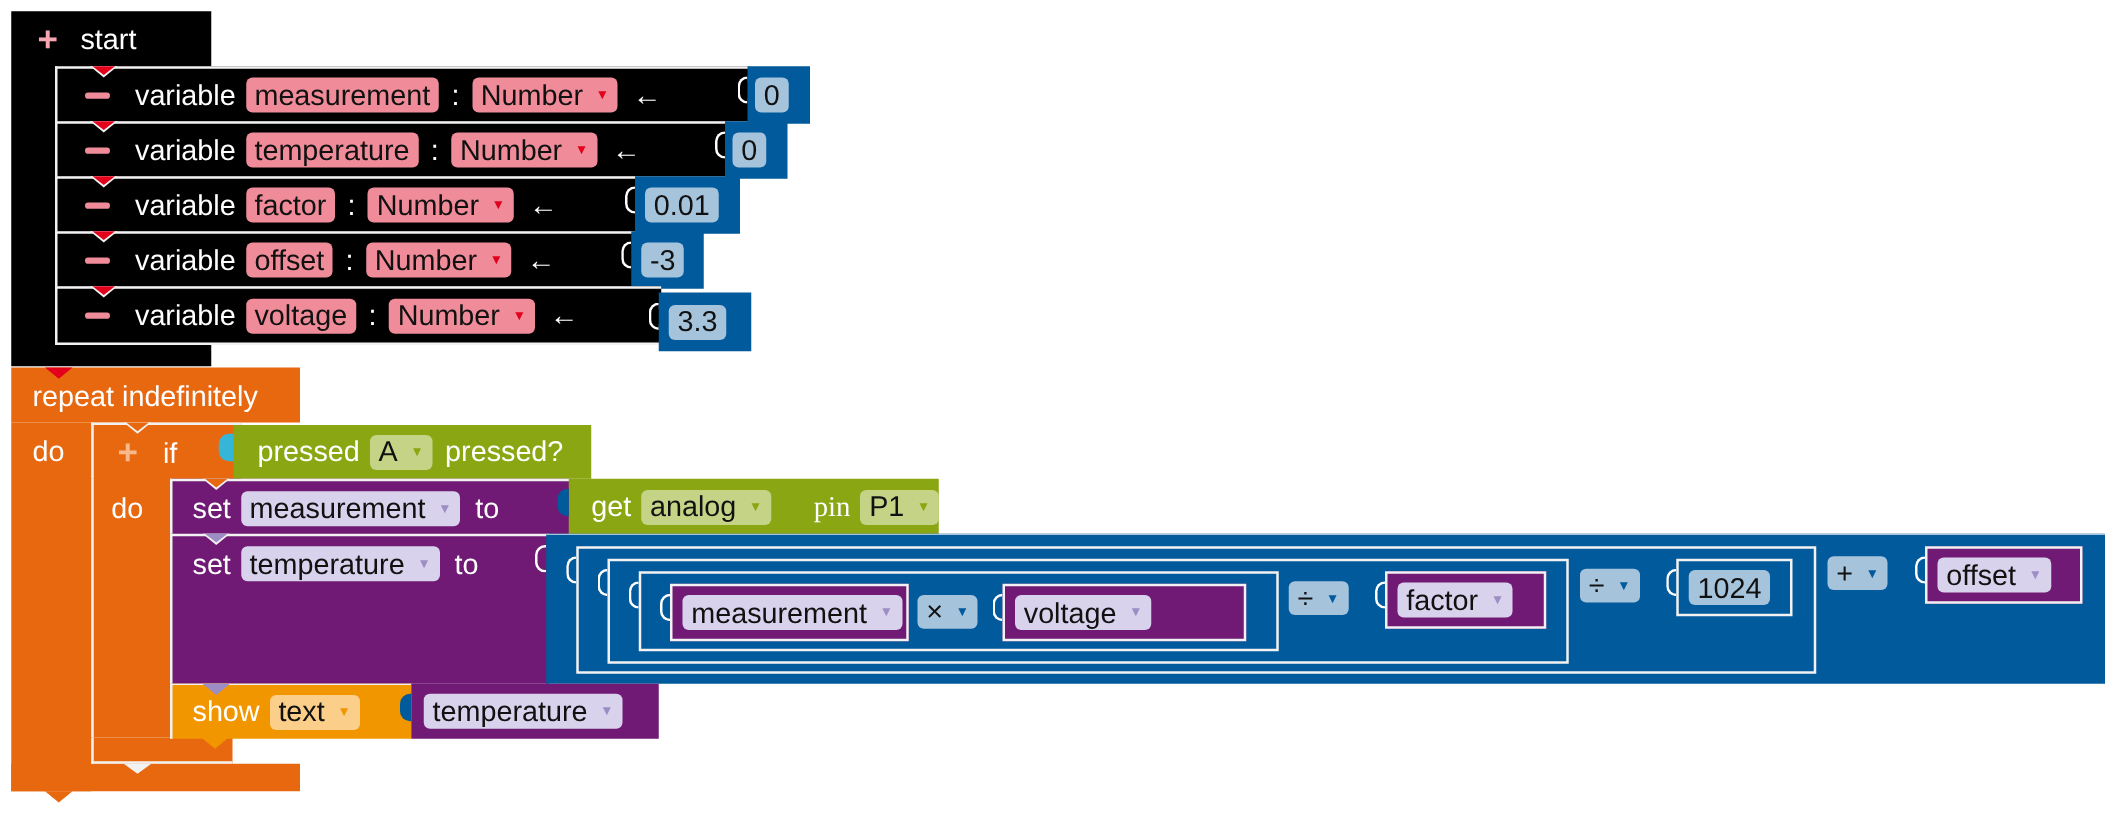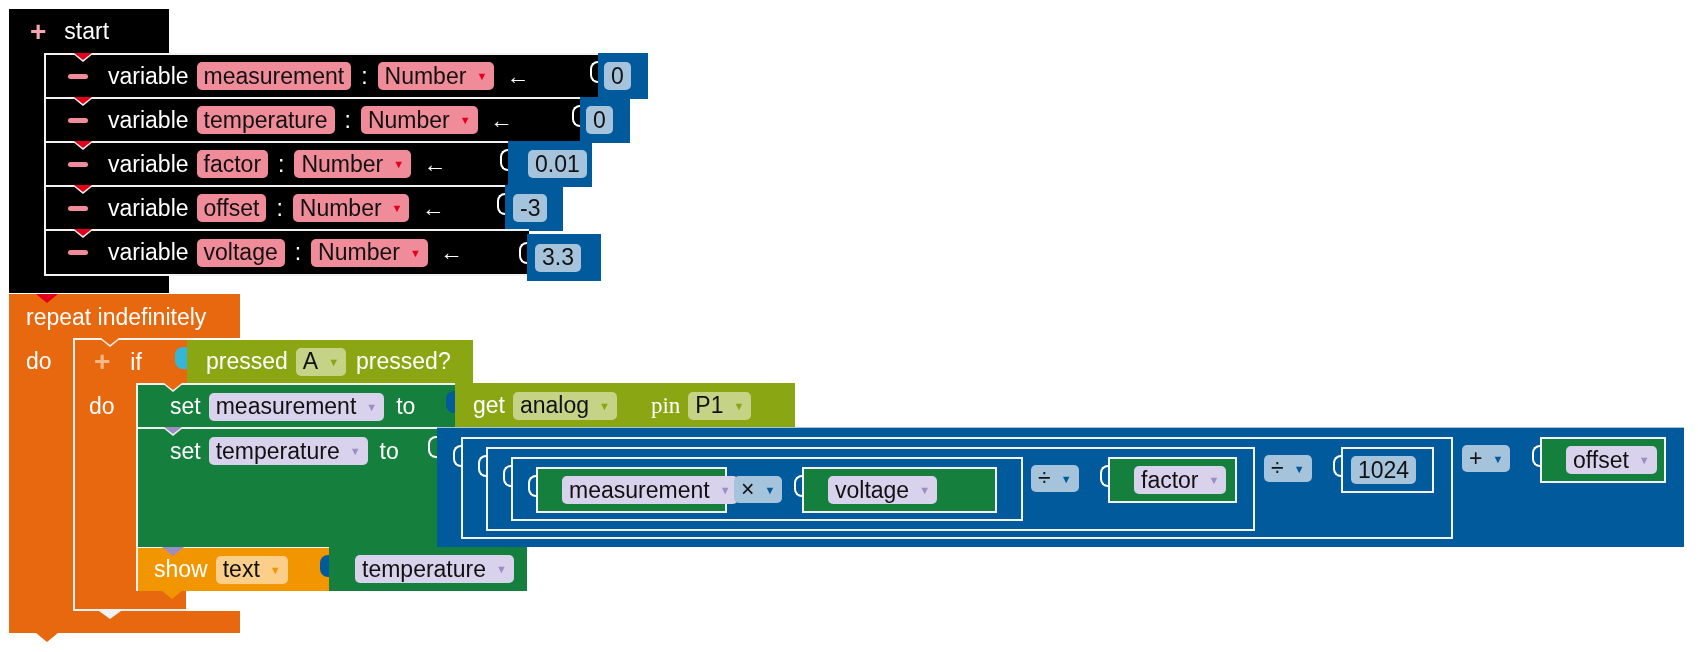--- a/index.html
+++ b/index.html
@@ -2,21 +2,21 @@
 <html><head>
 <meta charset="utf-8">
 <style>
   html, body { margin:0; padding:0; background:#ffffff; }
   body { width:1698px; height:652px; position:relative; overflow:hidden;
          font-family:"Liberation Sans", sans-serif; }
   .abs { position:absolute; box-sizing:border-box; }
   .red { background:#000000; }
   .orange { background:#e8680f; }
   .olive { background:#8aa613; }
-  .purple { background:#15803d;padding-left:16px; }
+  .purple { background:#701a75; }
   .blue { background:#005a9c; }
   .amber { background:#f29600; }
   .wtxt { color:#ffffff; font-size:23px; line-height:1; white-space:nowrap; }
   .row { display:flex; align-items:center; height:100%; }
   .field { display:inline-flex; align-items:center; border-radius:5px; padding:0 7px;
            height:28px; font-size:23px; color:#111; white-space:nowrap; }
   .f-red { background:#f08c9a; }
   .f-olive { background:#c5d387; }
   .f-purple { background:#d9d2ec; }
   .f-blue { background:#a6c3dc; }
@@ -99,21 +99,21 @@
     <span class="wtxt" style="margin:0 10px;">:</span>
     <span class="field f-red">
         <span>Number</span>
         <span class="arrow ar-red">▼</span>
       </span>
     <span class="wtxt" style="margin-left:12px;">←</span>
   </div>
 </div>
 <div class="abs blue" style="left:508px;top:141px;width:84px;height:46px;">
   <div class="tab" style="left:-8px;top:8px;"></div>
-  <div class="row" style="padding-left:20px;">
+  <div class="row" style="padding-left:8px;">
       <span class="field f-blue">0.01</span>
     </div>
 </div>
 
 <div class="abs red inrow" style="left:44px;top:185px;width:463px;height:46px;">
   <div class="notch" style="left:26px;top:-2px;border-top:9px solid #f2f2f2;"></div>
   <div class="notch" style="left:28px;top:-2px;border-left-width:9px;border-right-width:9px;border-top:7px solid #e2001a;"></div>
   <div class="row" style="padding-left:22px;">
     <span class="minus"></span>
     <span class="wtxt" style="margin-left:20px;">variable</span>
@@ -192,21 +192,21 @@
   <div class="notch" style="left:26px;top:-2px;border-left-width:9px;border-right-width:9px;border-top:7px solid #e8680f;"></div>
   <div class="row" style="padding-left:16px;">
     <span class="wtxt">set</span>
     <span class="field f-purple" style="margin-left:8px;">
         <span>measurement</span>
         <span class="arrow ar-purple">▼</span>
       </span>
     <span class="wtxt" style="margin-left:12px;">to</span>
   </div>
 </div>
-<div class="abs olive" style="left:455px;top:383px;width:340px;height:45px;">
+<div class="abs olive" style="left:455px;top:383px;width:296px;height:45px;">
   <div class="abs" style="left:-9px;top:8px;width:9px;height:22px;background:#005a9c;border-radius:8px 0 0 8px;"></div>
   <div class="row" style="padding-left:18px;">
     <span class="wtxt">get</span>
     <span class="field f-olive" style="margin-left:8px;">
         <span>analog</span>
         <span class="arrow ar-olive">▼</span>
       </span>
     <span class="wtxt" style="margin-left:34px;font-family:Liberation Serif, serif;">pin</span>
     <span class="field f-olive" style="margin-left:8px;">
         <span>P1</span>

